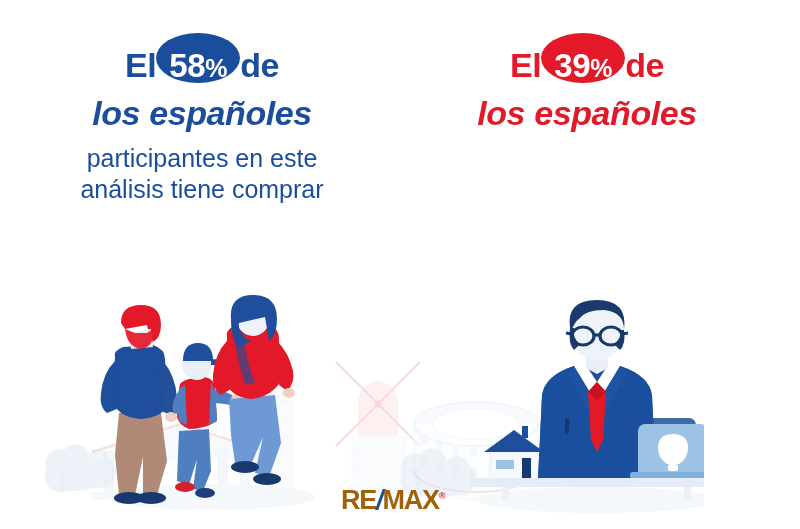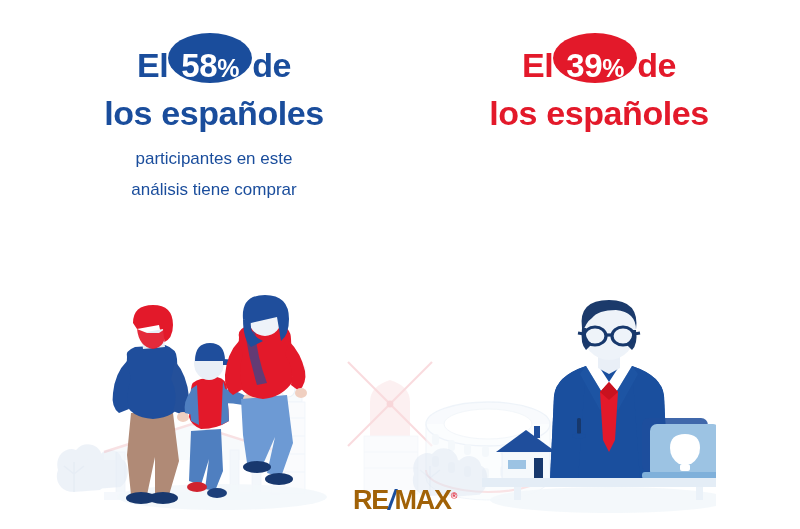--- a/index.html
+++ b/index.html
@@ -9,21 +9,20 @@
   }
   body {
     font-family: "Liberation Sans", sans-serif;
   }
   #infographic {
     position: relative;
     width: 704px;
     height: 529px;
     background: #ffffff;
     overflow: hidden;
-    margin-left: 12px;
   }
 
   
   .bg-layer {
     position: absolute;
     left: 0;
     top: 0;
     width: 800px;
     height: 529px;
     pointer-events: none;
@@ -48,20 +47,21 @@
     white-space: nowrap;
   }
   .head-row-1 {
     position: relative;
     display: block;
     height: 46px;
   }
   .head-row-2 {
     display: block;
     margin-top: 2px;
+    font-style: italic;
   }
   .el-word, .de-word {
     position: relative;
     z-index: 2;
   }
   .pct-badge {
     position: relative;
     display: inline-block;
     color: #ffffff;
     font-size: 33px;
@@ -75,21 +75,21 @@
     left: -9px;
     top: -12px;
     width: calc(100% + 18px);
     height: 50px;
     border-radius: 50%;
     z-index: -1;
   }
   .pct-badge .pct-sign { font-size: 25px; }
 
   .body-copy {
-    font-size: 17px;
+    font-size: 25px;
     line-height: 31px;
     margin: 9px 0 0 0;
     font-weight: normal;
   }
   .body-copy .b { font-weight: bold; }
   .body-line { display: block; white-space: nowrap; }
 
   
   .theme-blue .headline,
   .theme-blue .body-copy { color: #1a4d9c; }

